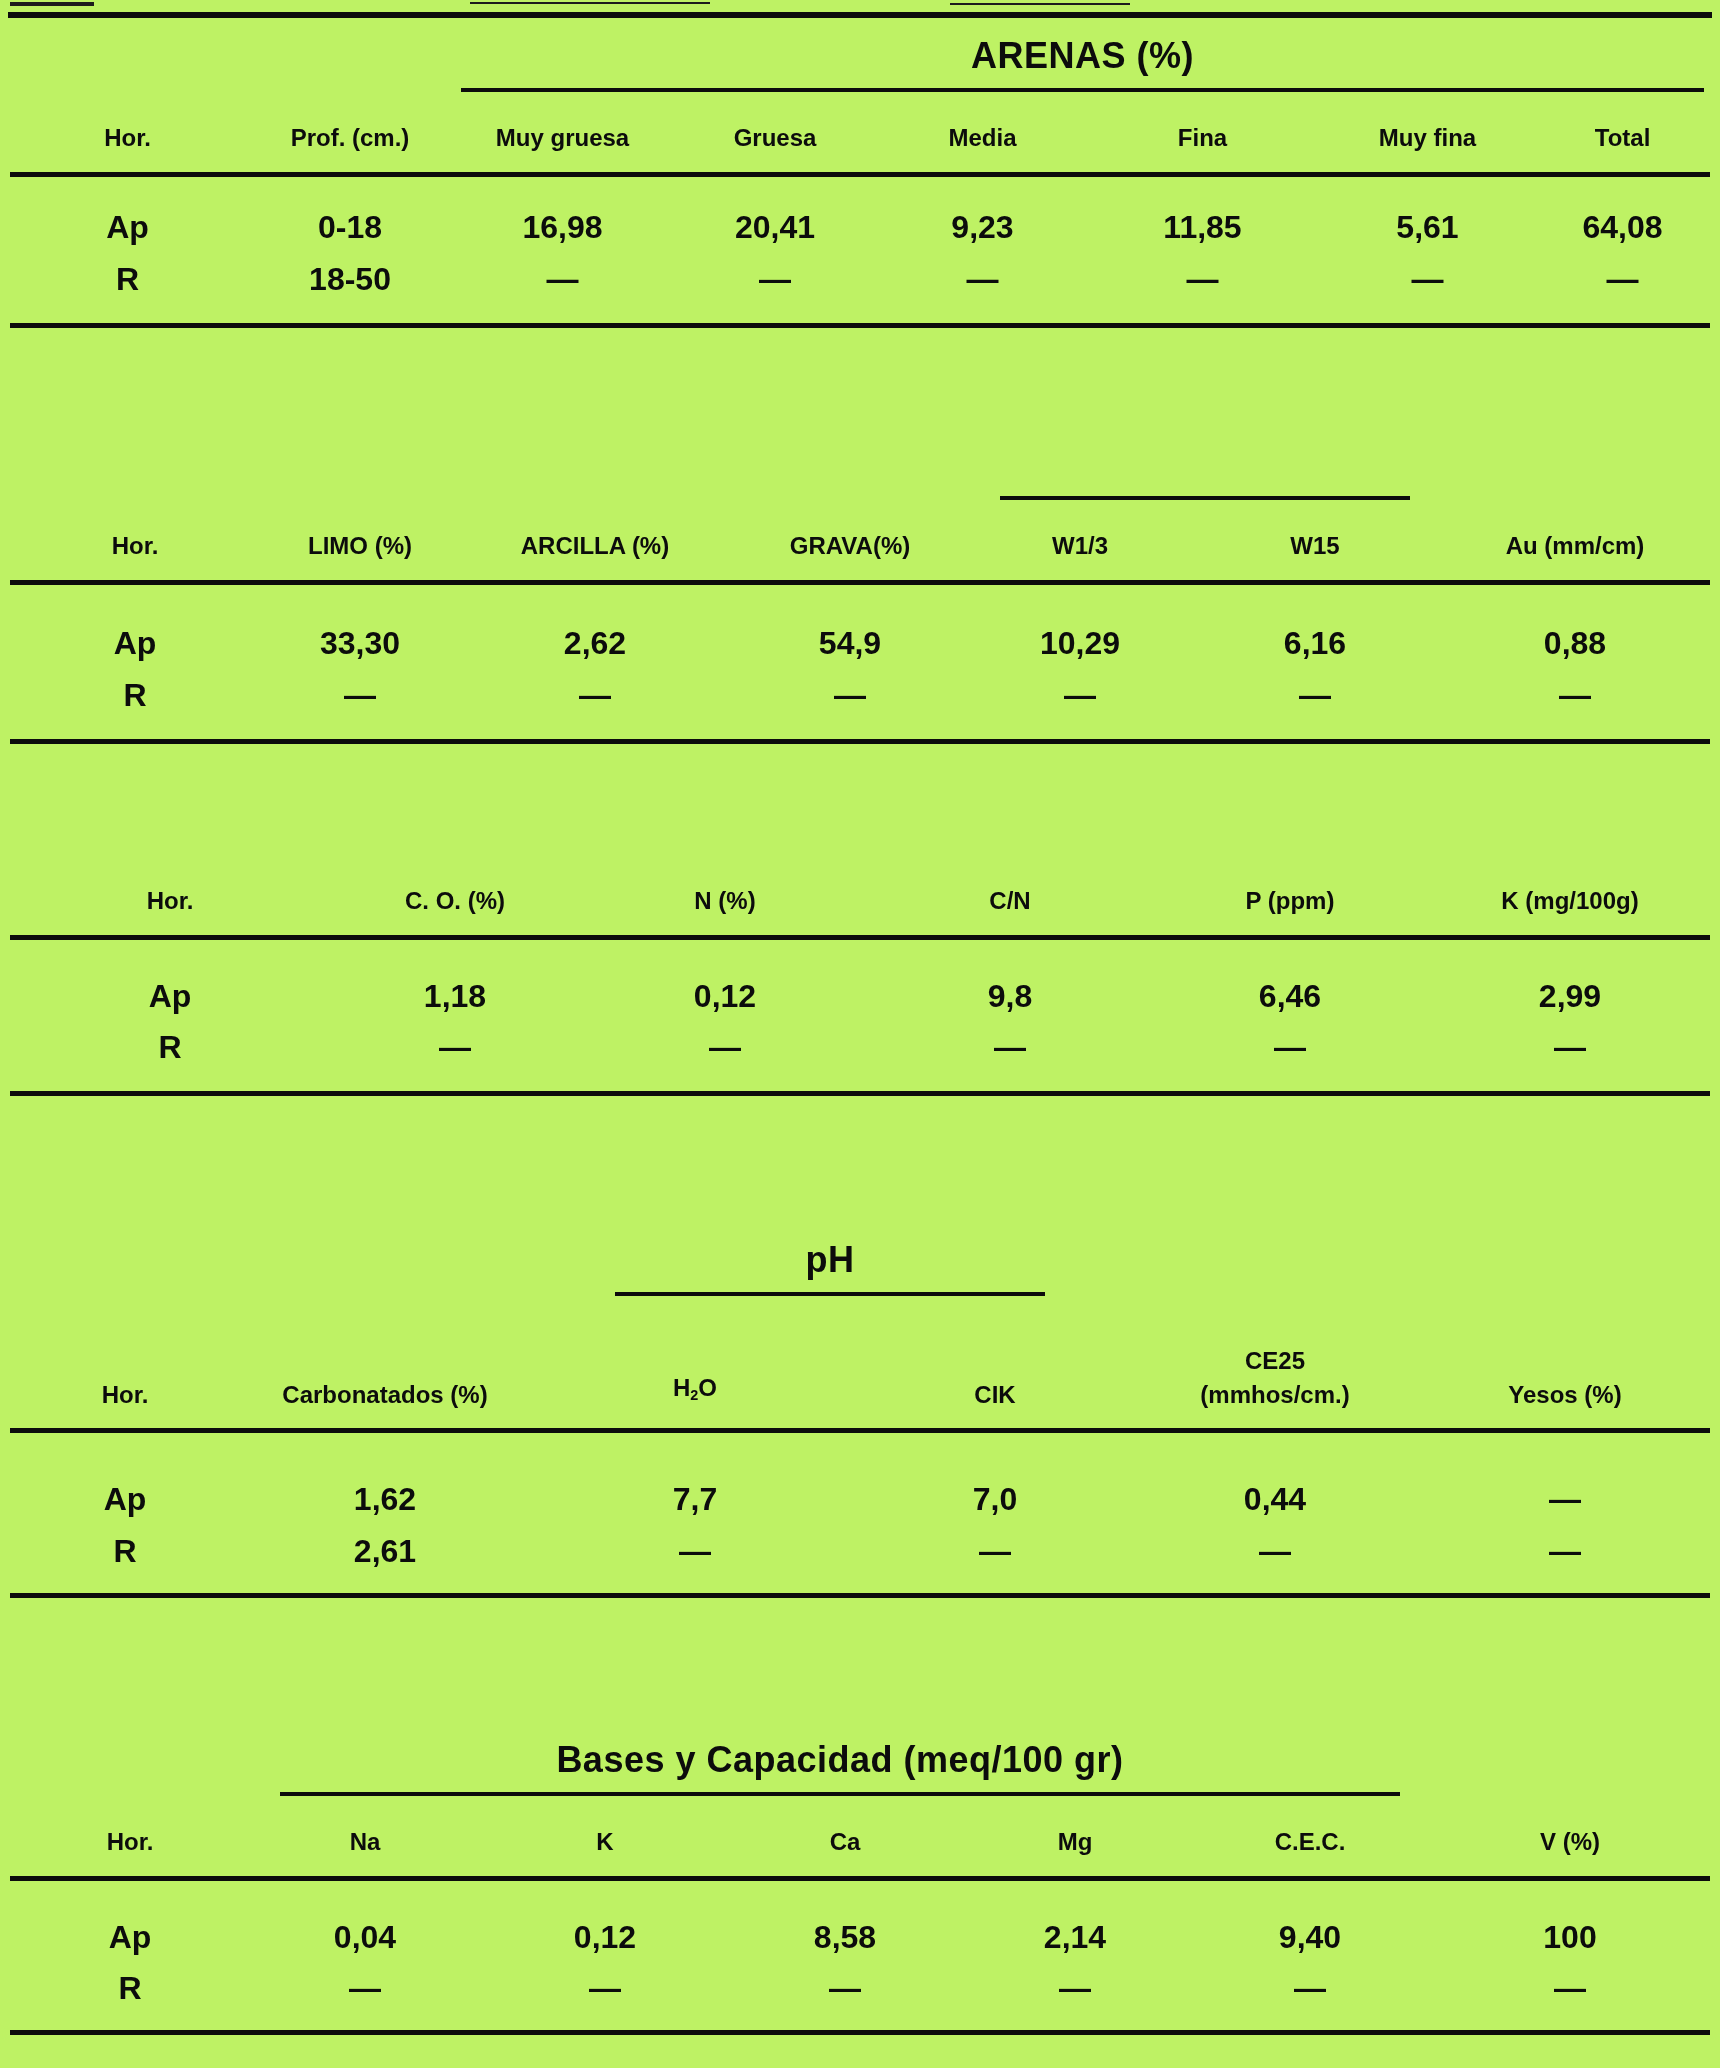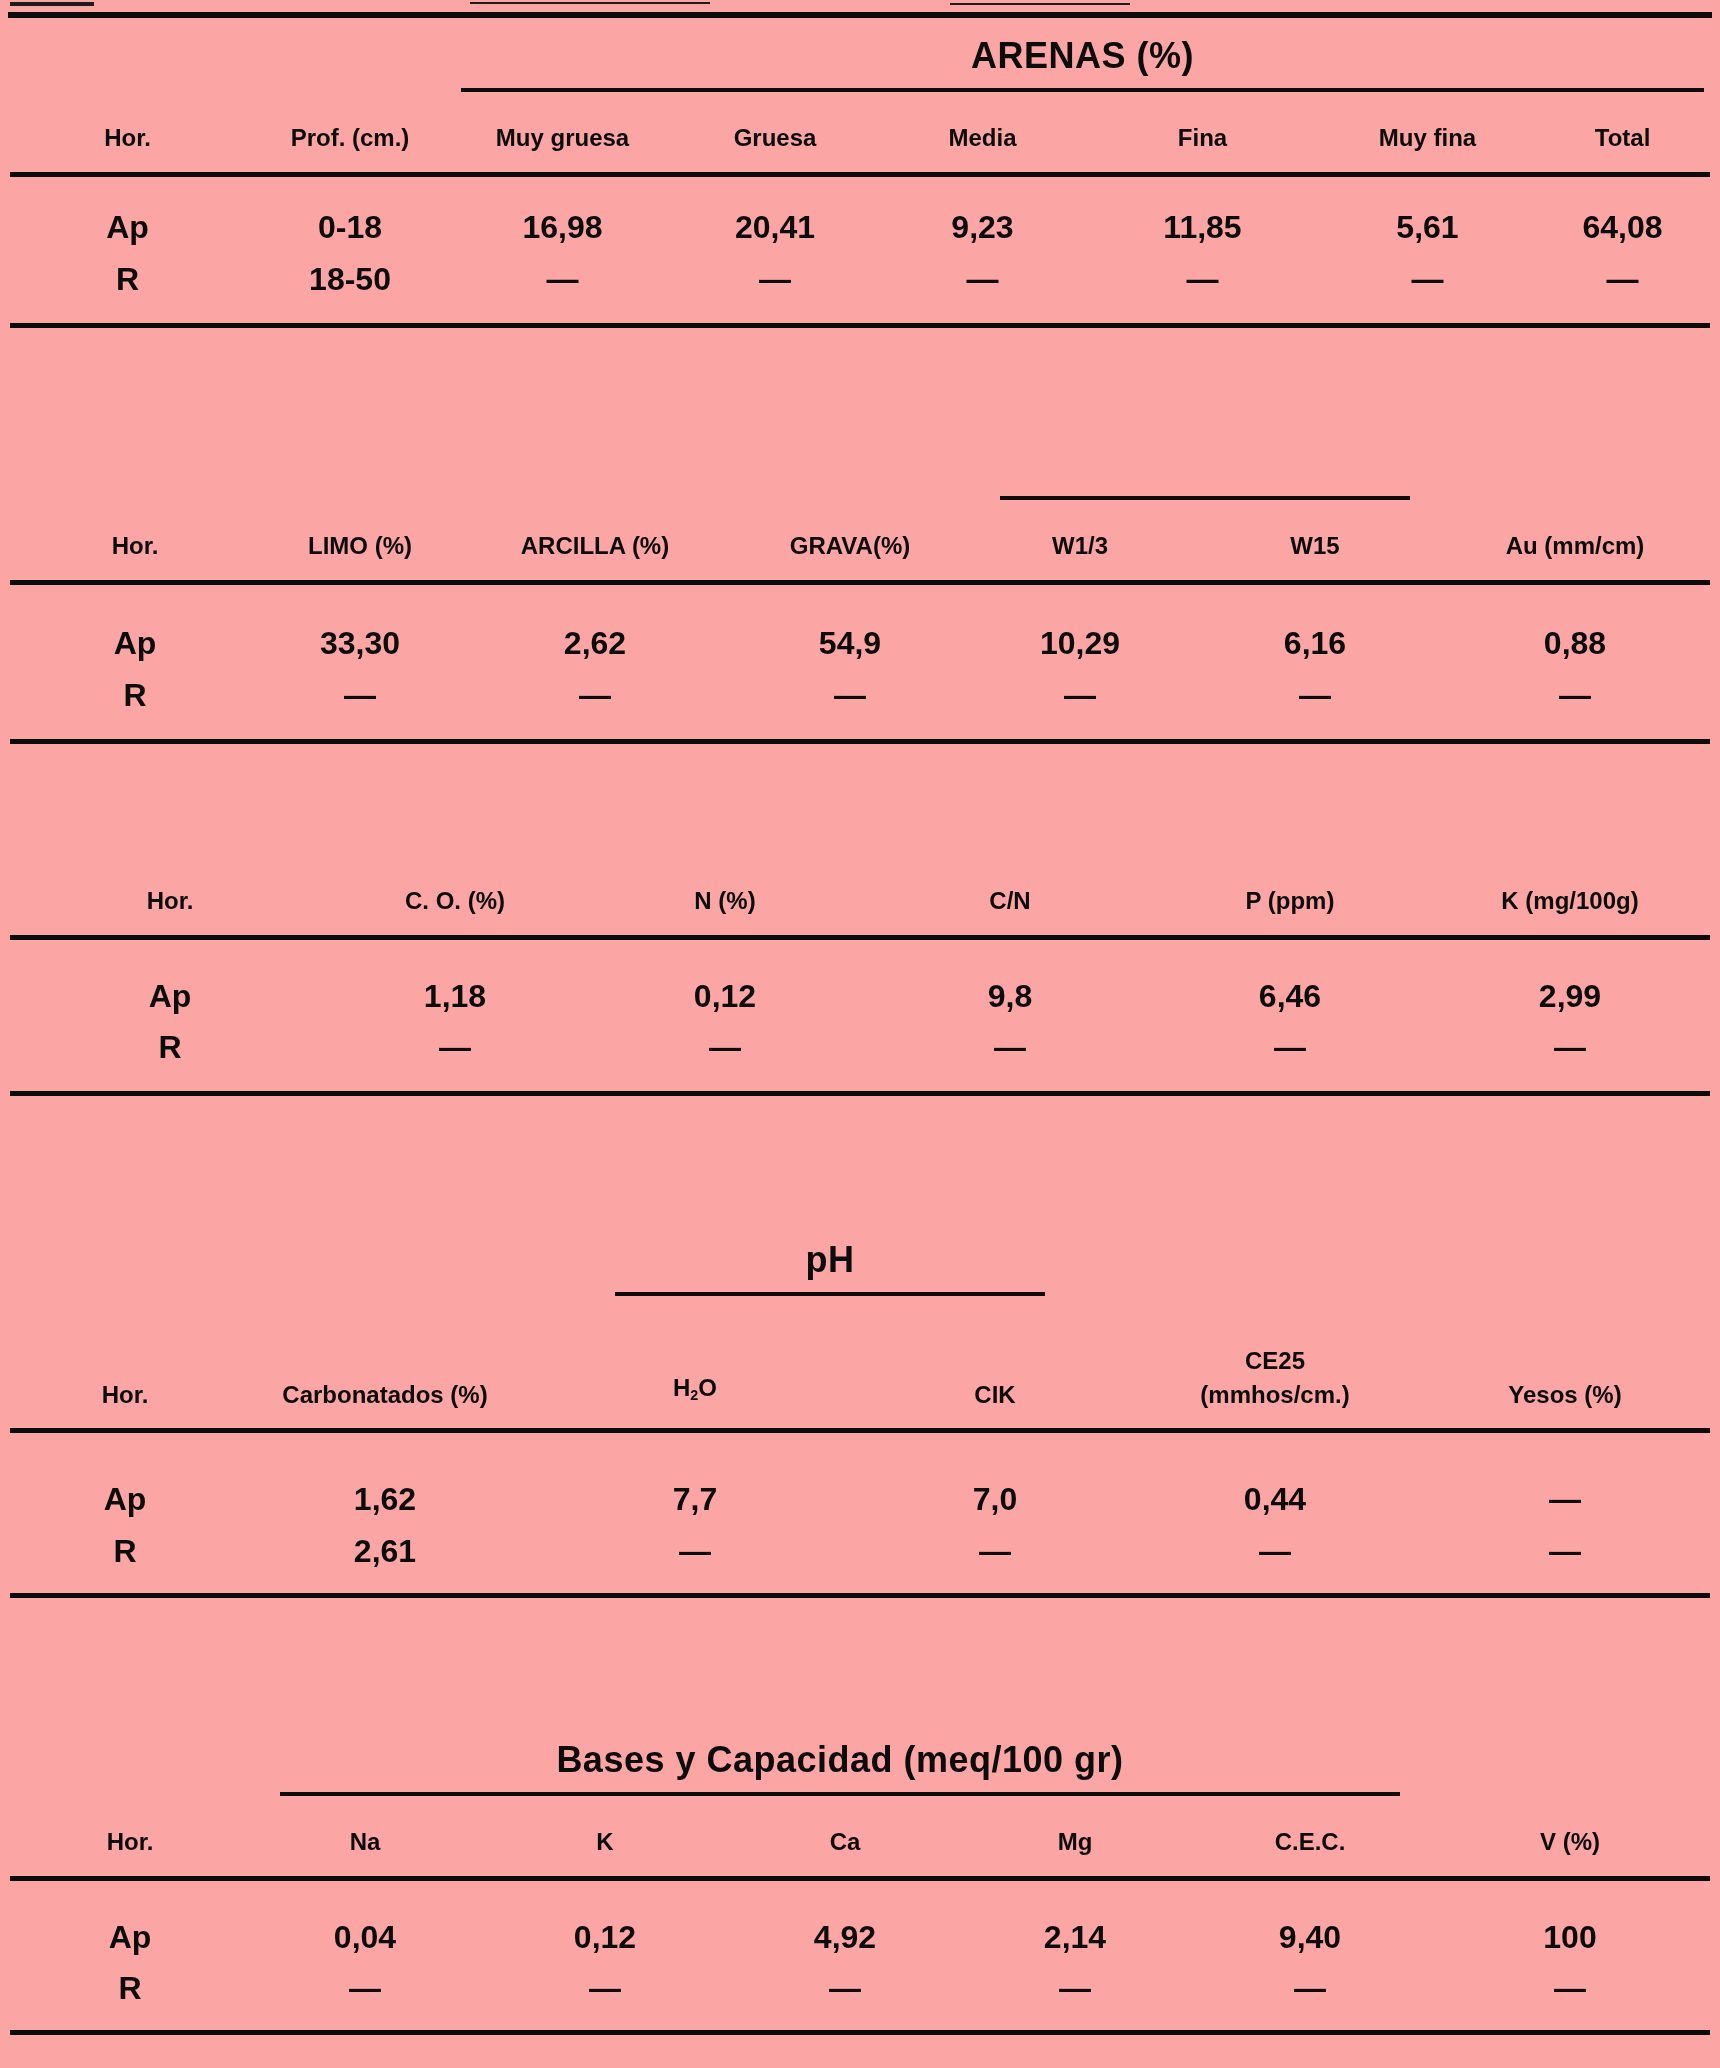--- a/index.html
+++ b/index.html
@@ -1,20 +1,20 @@
 <!DOCTYPE html>
 <html><head>
 <meta charset="utf-8">
 <style>
   html,body { margin:0; padding:0; background:#d9d9d9; }
   .page {
     position:relative;
     width:1720px; height:2068px;
     margin:0 auto;
-    background:#fca5a5;
+    background:#bef264;
     color:#0c0c0c;
     font-family:"Liberation Sans","DejaVu Sans",sans-serif;
     font-weight:700;
     overflow:hidden;
   }
   .artifact { position:absolute; background:#1c1c1c; }
   .a1 { left:10px;  top:2px; width:84px;  height:4px; }
   .a2 { left:470px; top:2px; width:240px; height:2px; }
   .a3 { left:950px; top:3px; width:180px; height:2px; }
 
@@ -295,21 +295,21 @@
       <td>K</td>
       <td>Ca</td>
       <td>Mg</td>
       <td>C.E.C.</td>
       <td>V (%)</td>
     </tr>
     <tr class="data r1">
       <td>Ap</td>
       <td>0,04</td>
       <td>0,12</td>
-      <td>4,92</td>
+      <td>8,58</td>
       <td>2,14</td>
       <td>9,40</td>
       <td>100</td>
     </tr>
     <tr class="data r2">
       <td>R</td>
       <td>—</td>
       <td>—</td>
       <td>—</td>
       <td>—</td>

